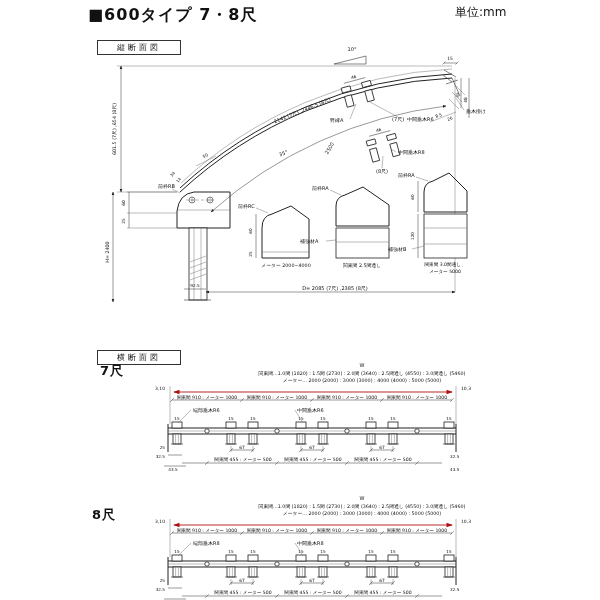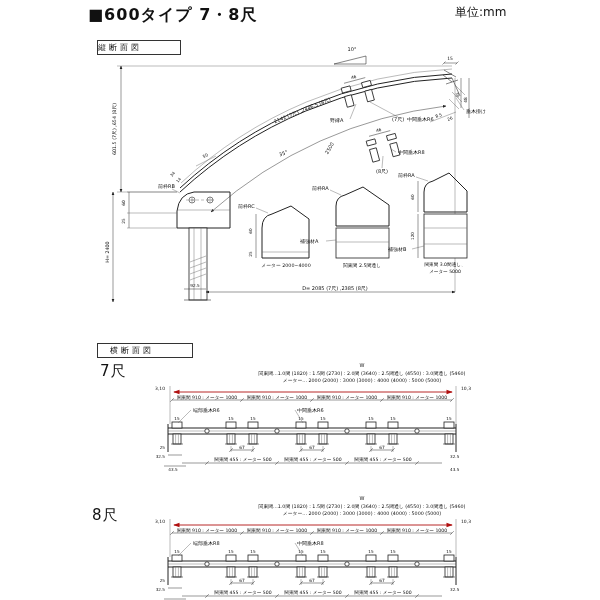--- a/index.html
+++ b/index.html
@@ -2,24 +2,24 @@
 <html><head>
 <meta charset="utf-8">
 <style>
   html,body{margin:0;padding:0;background:#ffffff;}
   body{width:600px;height:600px;position:relative;overflow:hidden;
        font-family:"DejaVu Sans",sans-serif;color:#111;}
   .abs{position:absolute;}
   #title{left:88px;top:5px;font-size:16px;font-weight:bold;letter-spacing:1px;}
   #unit{left:455px;top:4px;font-size:12px;}
   .sec-box{border:1px solid #333;font-size:8px;letter-spacing:3px;
-           width:82px;height:13px;line-height:13px;background:#fff;}
+           width:82px;height:13px;line-height:13px;text-align:center;background:#fff;}
   #box-v{left:97px;top:40px;}
-  #box-h{left:97px;top:343px;padding-left:12px;}
-  .size-lbl{font-size:15px;font-weight:normal;letter-spacing:1px;}
+  #box-h{left:97px;top:350px;}
+  .size-lbl{font-size:13px;font-weight:bold;letter-spacing:1px;}
   #lbl7{left:100px;top:362px;}
   #lbl8{left:92px;top:506px;}
   svg{position:absolute;left:0;top:0;}
   svg text{fill:#111;font-family:"DejaVu Sans",sans-serif;}
   .med{stroke:#222;stroke-width:1;fill:none;}
   .lt{stroke:#333;stroke-width:.6;fill:none;}
   .thin{stroke:#666;stroke-width:.45;fill:none;}
   .dim{stroke:#333;stroke-width:.5;fill:none;}
   .shape{stroke:#222;stroke-width:.8;fill:#ffffff;}
   .dash{stroke-dasharray:3 2;}

